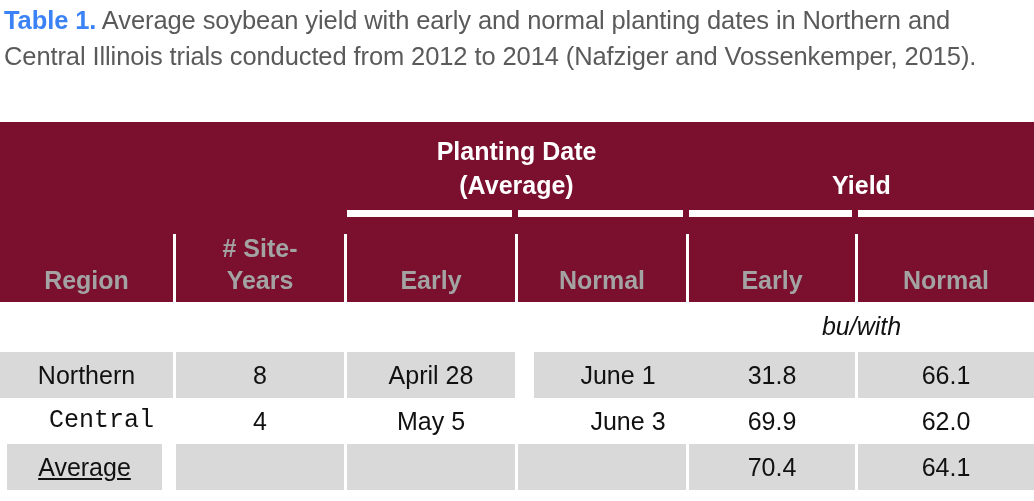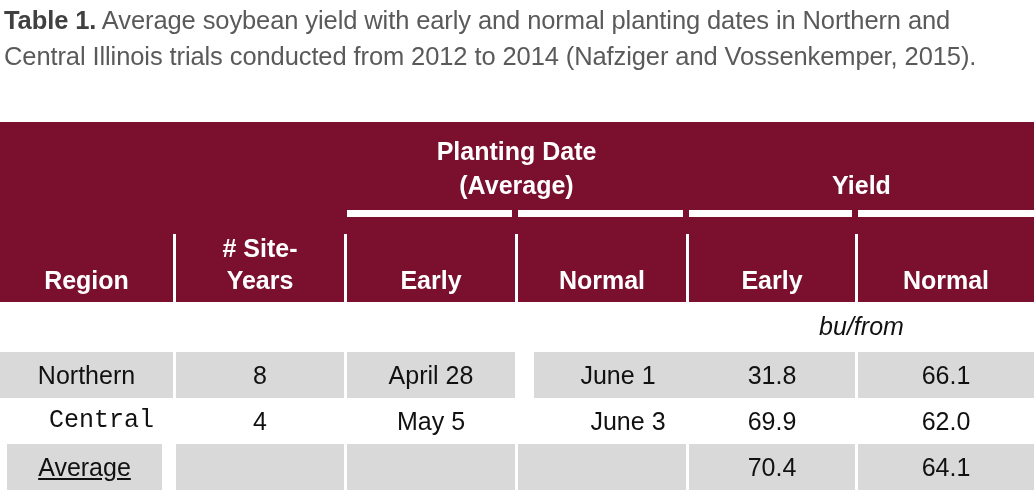--- a/index.html
+++ b/index.html
@@ -26,21 +26,21 @@
     left: 4px;
     top: 2px;
     width: 1026px;
     color: #5a5a5a;
     font-size: 25.5px;
     line-height: 36px;
     letter-spacing: -0.1px;
   }
   .caption .lead {
     font-weight: bold;
-    color: #404040;
+    color: #3b82f6;
     text-align: right;
   }
 
   
   .table {
     position: absolute;
     left: 0;
     top: 122px;
     width: 1034px;
     height: 368px;
@@ -84,21 +84,21 @@
   }
   .rule-planting-a { left: 347px; width: 165px; }
   .rule-planting-b { left: 518px; width: 165px; }
   .rule-yield-a    { left: 689px; width: 163px; }
   .rule-yield-b    { left: 858px; width: 176px; }
 
   
   .hcell {
     position: absolute;
     bottom: 6px;
-    color: #ffffff;
+    color: #a3a3a3;
     font-weight: bold;
     font-size: 25px;
     line-height: 32px;
     text-align: center;
   }
 
   
   .hsep {
     position: absolute;
     bottom: 0;
@@ -198,21 +198,21 @@
       </div>
 
       <div class="hsep" style="left:173px;"></div>
       <div class="hsep" style="left:344px;"></div>
       <div class="hsep" style="left:515px;"></div>
       <div class="hsep" style="left:686px;"></div>
       <div class="hsep" style="left:855px;"></div>
     </div>
 
     <div class="units-row">
-      <div class="units-label">bu/from</div>
+      <div class="units-label">bu/with</div>
     </div>
 
     <div class="trow r0">
         <div class="tcell shaded" style="left: 0px; width: 173px;">Northern</div>
         <div class="tcell shaded" style="left: 176px; width: 168px;">8</div>
         <div class="tcell shaded" style="left: 347px; width: 168px;">April 28</div>
         <div class="tcell shaded" style="left: 518px; width: 168px; margin-left: 16px;">June 1</div>
         <div class="tcell shaded" style="left: 689px; width: 166px;">31.8</div>
         <div class="tcell shaded" style="left: 858px; width: 176px;">66.1</div>
       </div>

